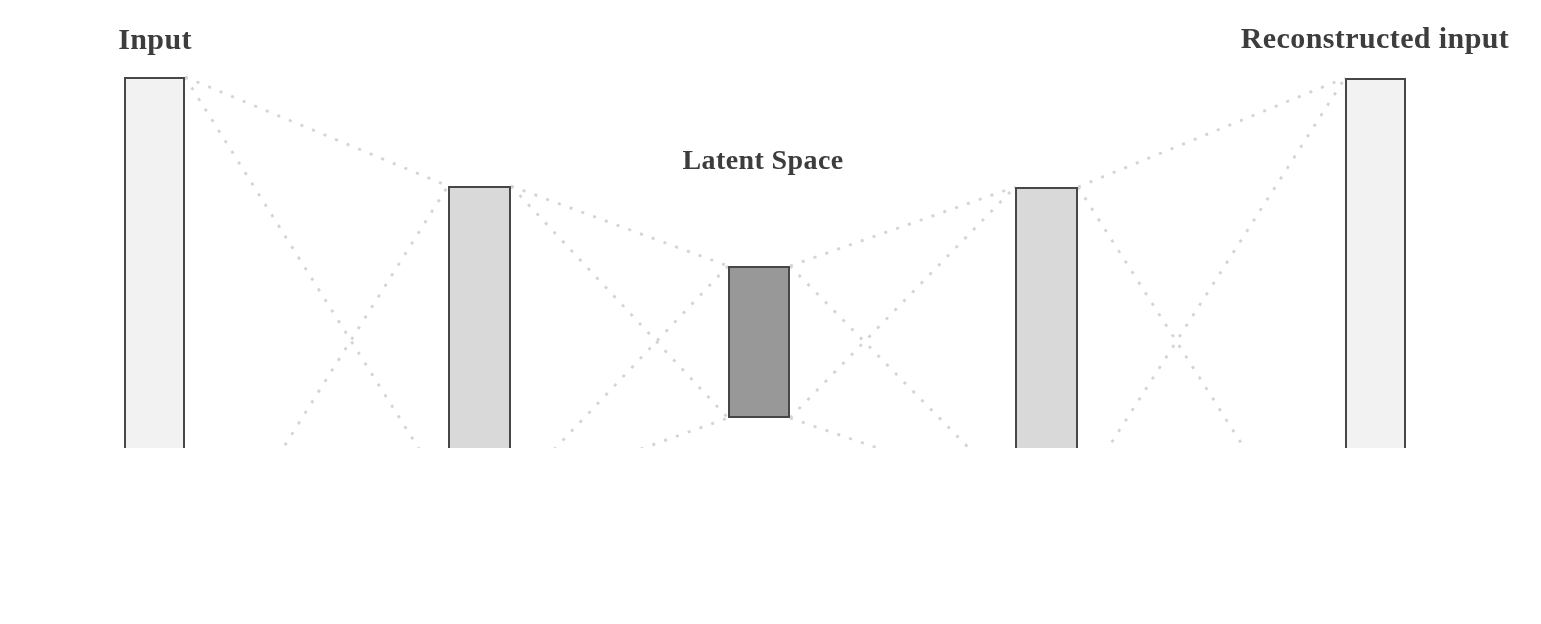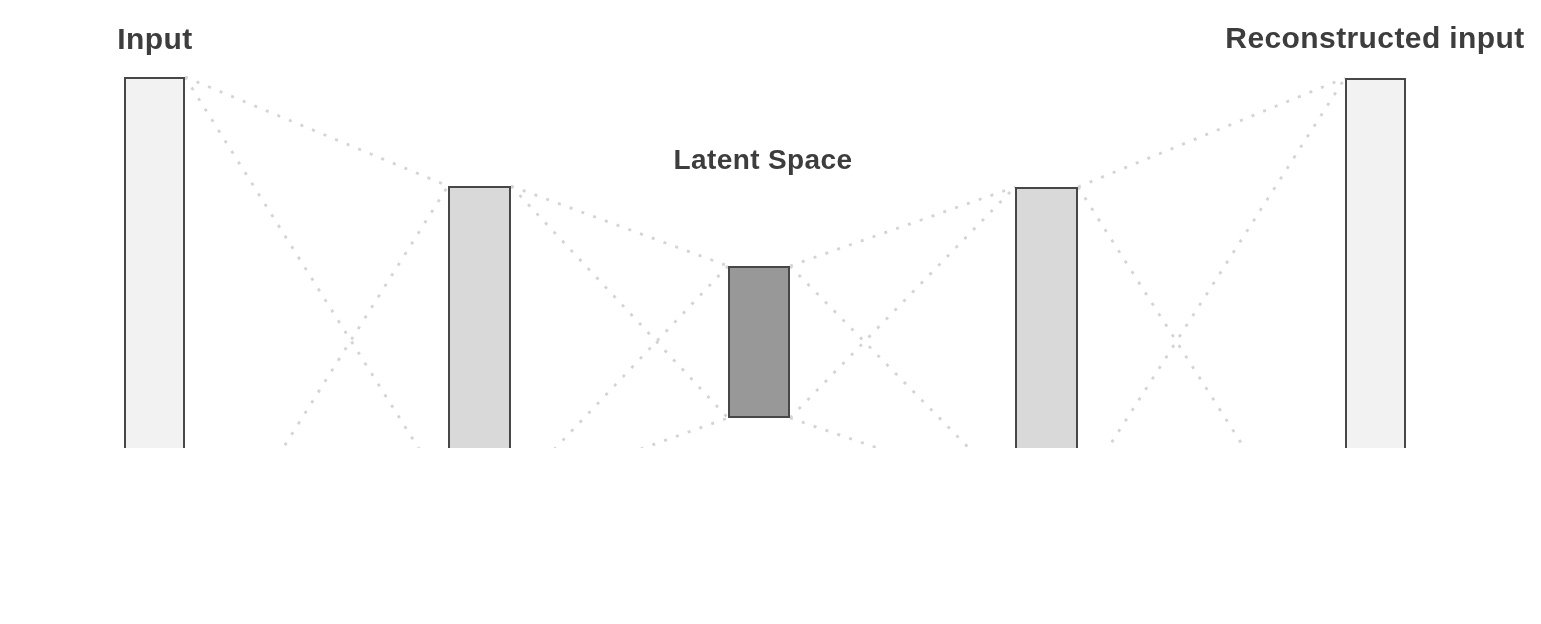--- a/index.html
+++ b/index.html
@@ -2,21 +2,21 @@
 <html><head>
 <meta charset="utf-8">
 <style>
   html, body { margin: 0; padding: 0; background: #ffffff; }
 
   #stage {
     position: relative;
     width: 1541px;
     height: 448px;
     background: #ffffff;
-    font-family: Liberation Sans, sans-serif;
+    font-family: Liberation Serif, serif;
     overflow: hidden;
     border-radius: 12px;
   }
 
   #connections {
     position: absolute;
     left: 0; top: 0;
     width: 1541px; height: 624px;
   }
 

